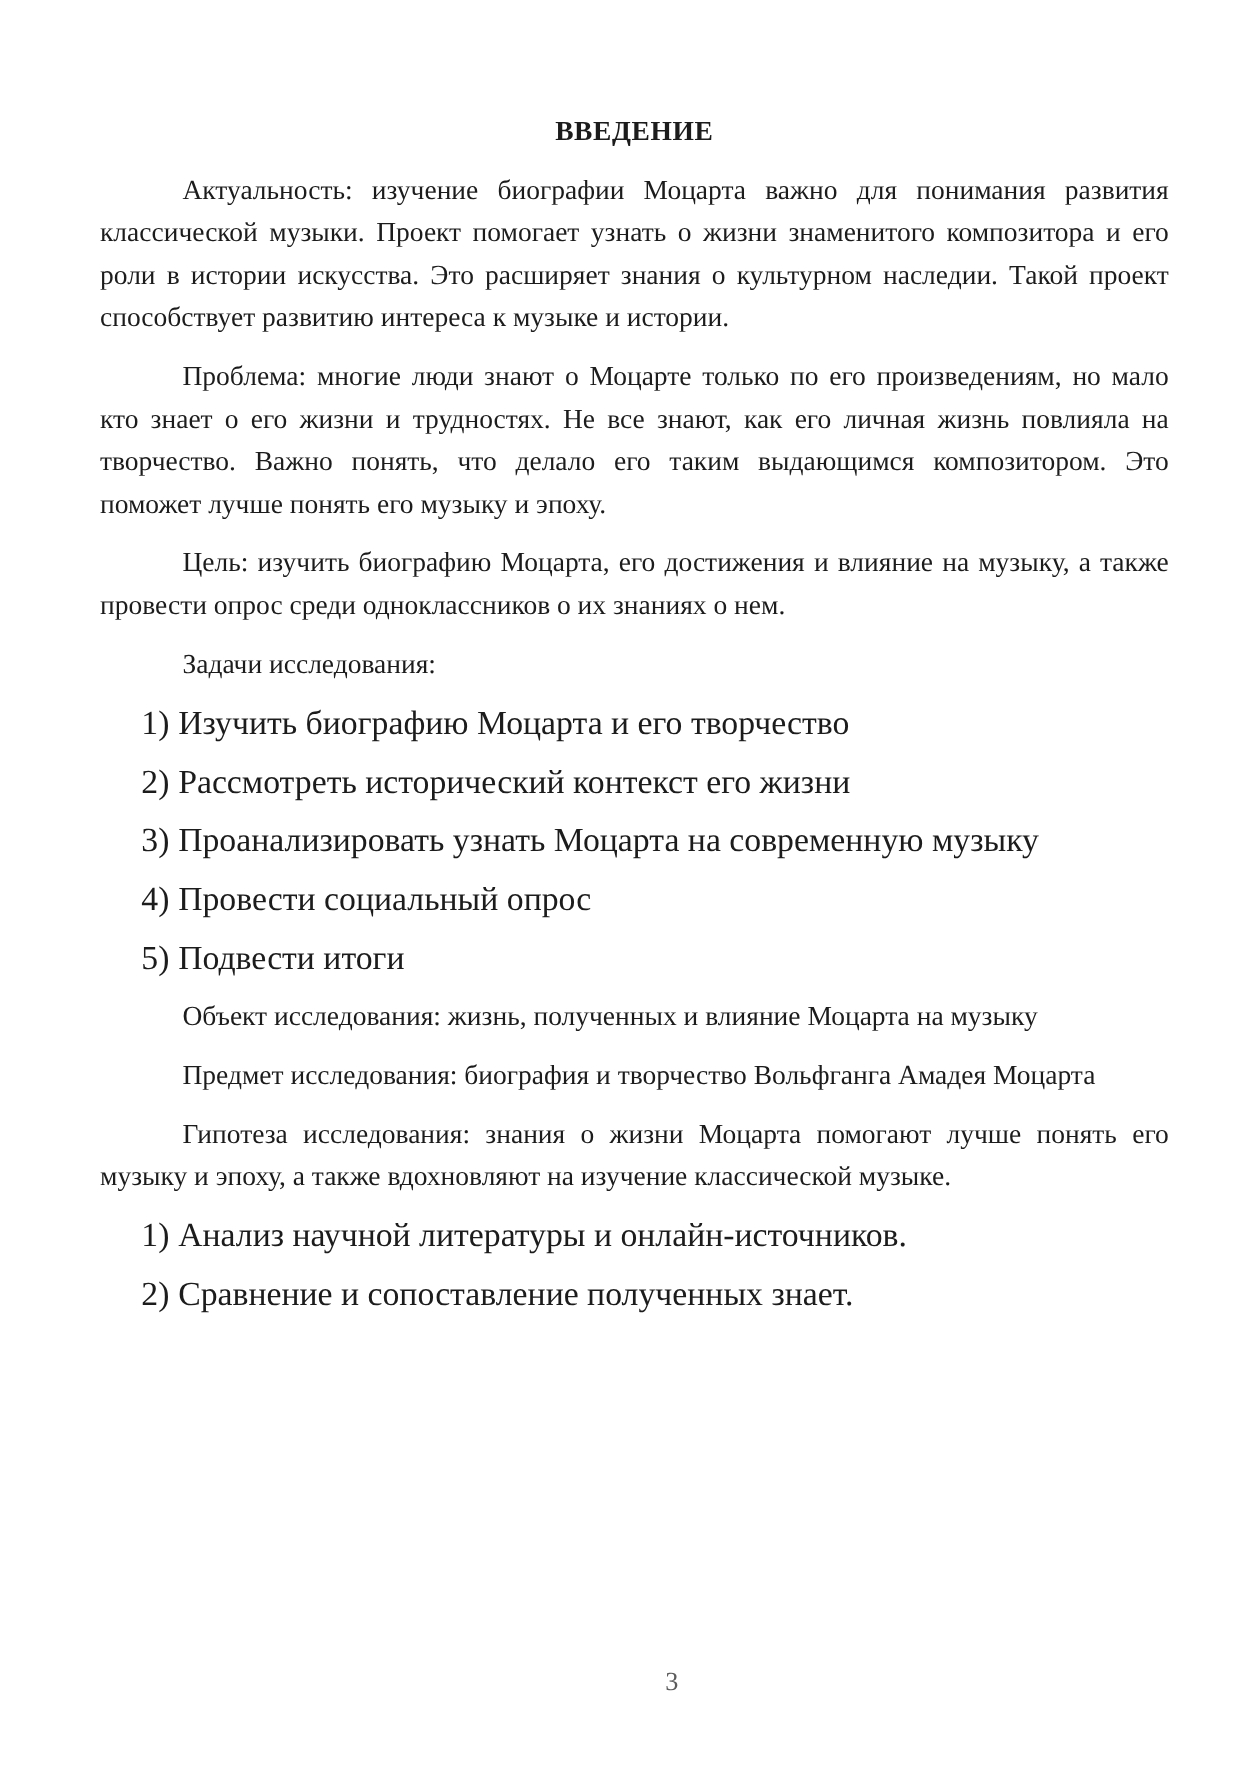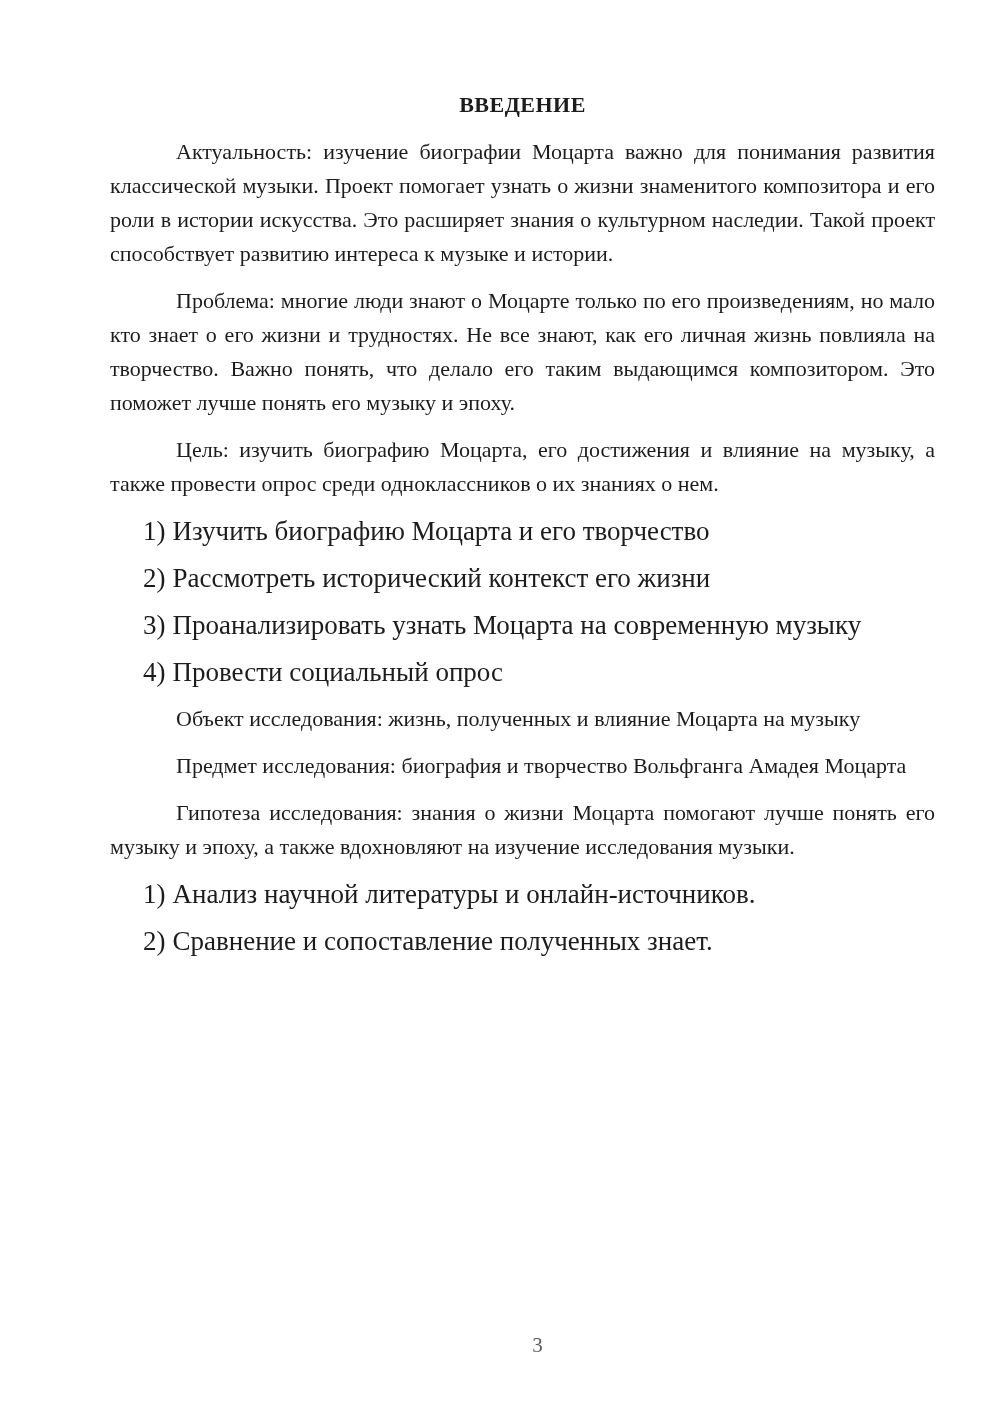--- a/index.html
+++ b/index.html
@@ -12,21 +12,21 @@
     background: #ffffff;
     position: relative;
     overflow: hidden;
     font-family: "Liberation Serif", "DejaVu Serif", serif;
     color: #1c1c1c;
   }
   .page {
     position: absolute;
     inset: 0;
     box-sizing: border-box;
-    padding: 88px 65px 0 110px;
+    padding: 88px 65px 0 80px;
   }
   .doc-title {
     font-size: 22px;
     line-height: 34px;
     font-weight: bold;
     text-align: center;
     letter-spacing: 0.5px;
     margin: 0 0 13px 0;
   }
   .para {
@@ -64,35 +64,37 @@
 <div class="page">
 
   <h1 class="doc-title">ВВЕДЕНИЕ</h1>
 
   <p class="para">Актуальность: изучение биографии Моцарта важно для понимания развития классической музыки. Проект помогает узнать о жизни знаменитого композитора и его роли в истории искусства. Это расширяет знания о культурном наследии. Такой проект способствует развитию интереса к музыке и истории.</p>
 
   <p class="para">Проблема: многие люди знают о Моцарте только по его произведениям, но мало кто знает о его жизни и трудностях. Не все знают, как его личная жизнь повлияла на творчество. Важно понять, что делало его таким выдающимся композитором. Это поможет лучше понять его музыку и эпоху.</p>
 
   <p class="para">Цель: изучить биографию Моцарта, его достижения и влияние на музыку, а также провести опрос среди одноклассников о их знаниях о нем.</p>
 
+  <p class="para">Задачи исследования:</p>
 
   <p class="list-item"><span class="marker">1)</span><span>Изучить биографию Моцарта и его творчество</span></p>
 
   <p class="list-item"><span class="marker">2)</span><span>Рассмотреть исторический контекст его жизни</span></p>
 
   <p class="list-item"><span class="marker">3)</span><span>Проанализировать узнать Моцарта на современную музыку</span></p>
 
   <p class="list-item"><span class="marker">4)</span><span>Провести социальный опрос</span></p>
 
+  <p class="list-item"><span class="marker">5)</span><span>Подвести итоги</span></p>
 
   <p class="para">Объект исследования: жизнь, полученных и влияние Моцарта на музыку</p>
 
   <p class="para">Предмет исследования: биография и творчество Вольфганга Амадея Моцарта</p>
 
-  <p class="para">Гипотеза исследования: знания о жизни Моцарта помогают лучше понять его музыку и эпоху, а также вдохновляют на изучение исследования музыки.</p>
+  <p class="para">Гипотеза исследования: знания о жизни Моцарта помогают лучше понять его музыку и эпоху, а также вдохновляют на изучение классической музыке.</p>
 
 
   <p class="list-item"><span class="marker">1)</span><span>Анализ научной литературы и онлайн-источников.</span></p>
 
   <p class="list-item"><span class="marker">2)</span><span>Сравнение и сопоставление полученных знает.</span></p>
 
 </div>
 
 <div class="page-footer">
   <span class="page-number">3</span>

